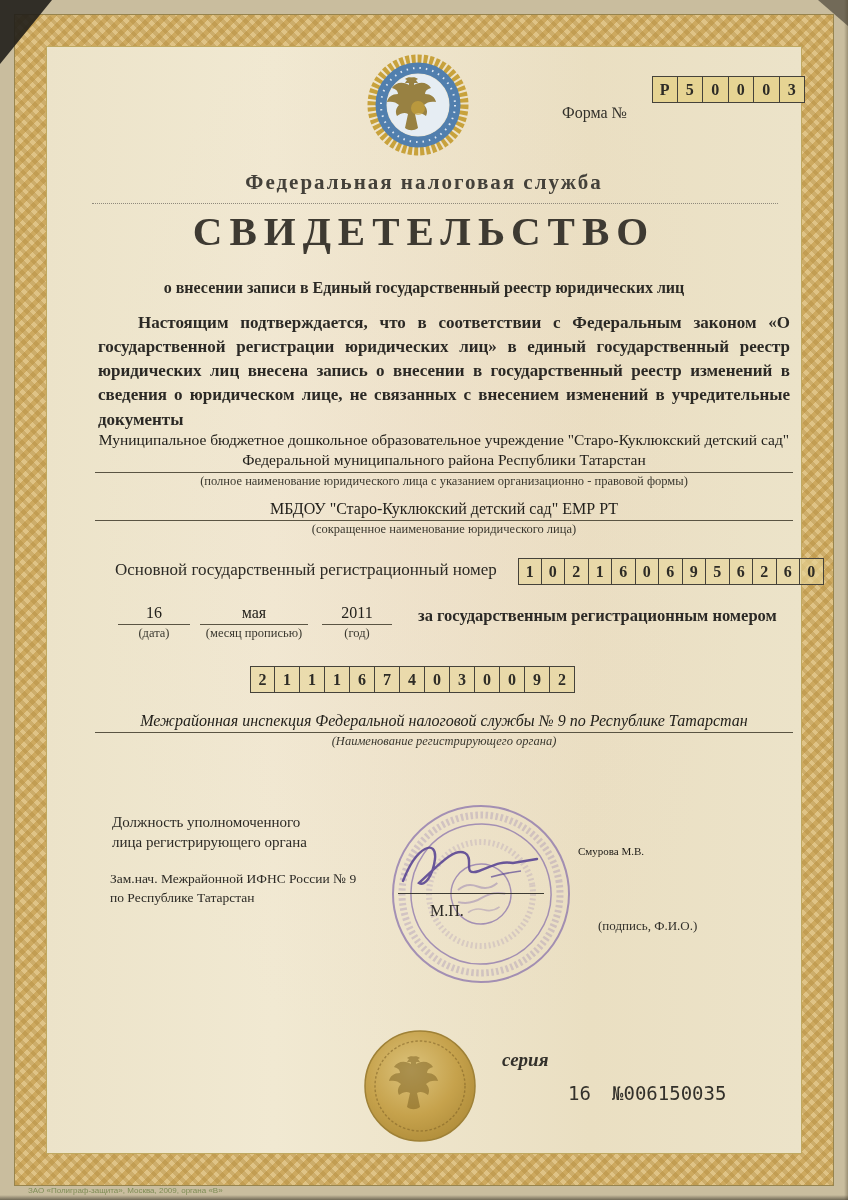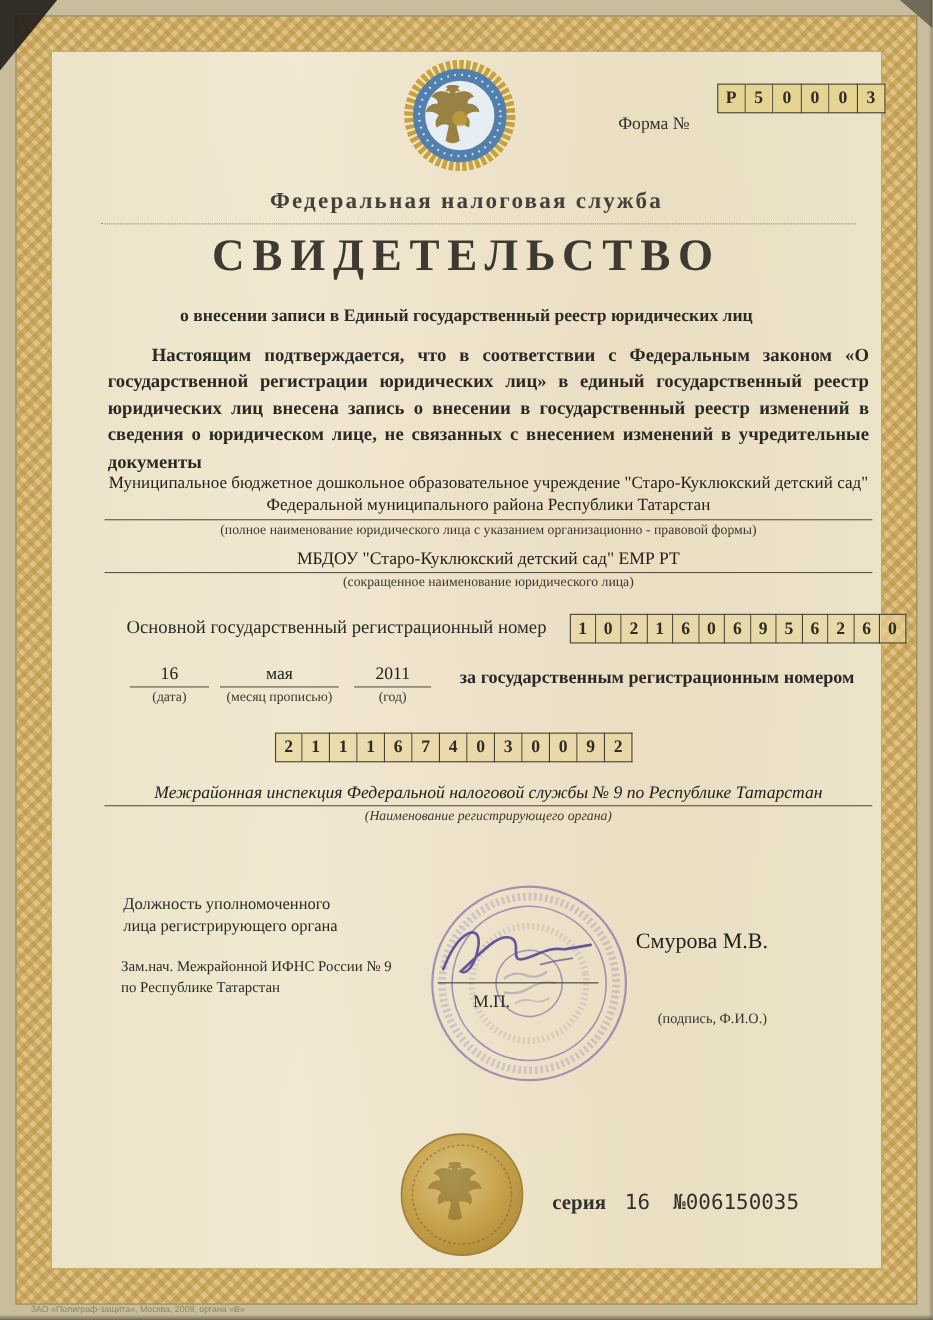--- a/index.html
+++ b/index.html
@@ -79,28 +79,28 @@
   .grn-cells .cell { width:25px; }
 
   .authority-block { top:712px; left:95px; width:698px;font-style:italic; }
   .authority { font-size:16px; color:#23211c; }
 
   .pos-label { top:812px; left:112px; font-size:15px; color:#2c2a25; line-height:1.35; white-space:pre-line; }
   .pos-value { top:870px; left:110px; font-size:13.5px; color:#2c2a25; line-height:1.4; white-space:pre-line; }
 
   .sig-line { top:893px; left:398px; width:146px; border-top:1px solid #3c3a33; }
   .mp-label { top:902px; left:430px; font-size:16px; color:#2c2a25; }
-  .signer { top:845px; left:578px; font-size:20px; color:#23211c; }
+  .signer { top:845px; left:578px; font-size:11px; color:#23211c; }
   .sign-caption { top:918px; left:598px; font-size:13px; color:#33312b; }
 
   .stamp { top:798px; left:385px; opacity:.58; }
   .signature-svg { top:833px; left:395px; }
 
   .seal { top:1028px; left:362px; }
-  .series-label { top:1083px; left:502px; font-size:19px; font-weight:bold; color:#33312b; }
+  .series-label { top:1049px; left:502px; font-size:19px; font-weight:bold; color:#33312b;font-style:italic; }
   .series-value { top:1082px; left:568px; font-family:"DejaVu Sans Mono", monospace; font-size:19px; color:#33312b; }
   .series-number { top:1082px; left:612px; font-family:"DejaVu Sans Mono", monospace; font-size:19px; color:#33312b; }
 
   .printer { bottom:5px; left:28px; font-family:"Liberation Sans", sans-serif; font-size:8px; color:#7f8d56; }
 </style>
 </head>
 <body>
 
 <div class="page">
   <div class="band"></div>

